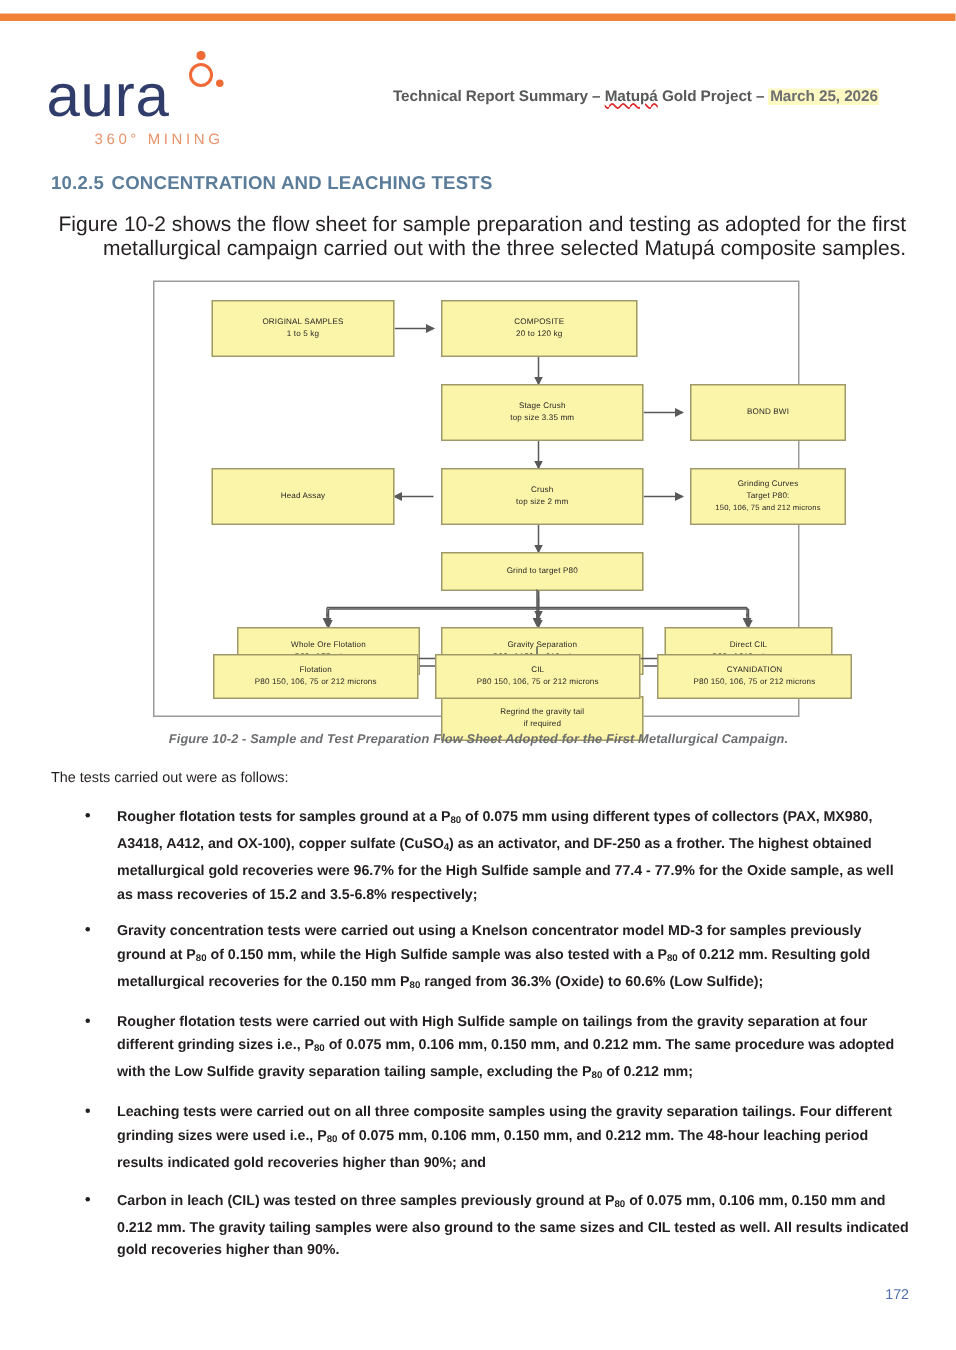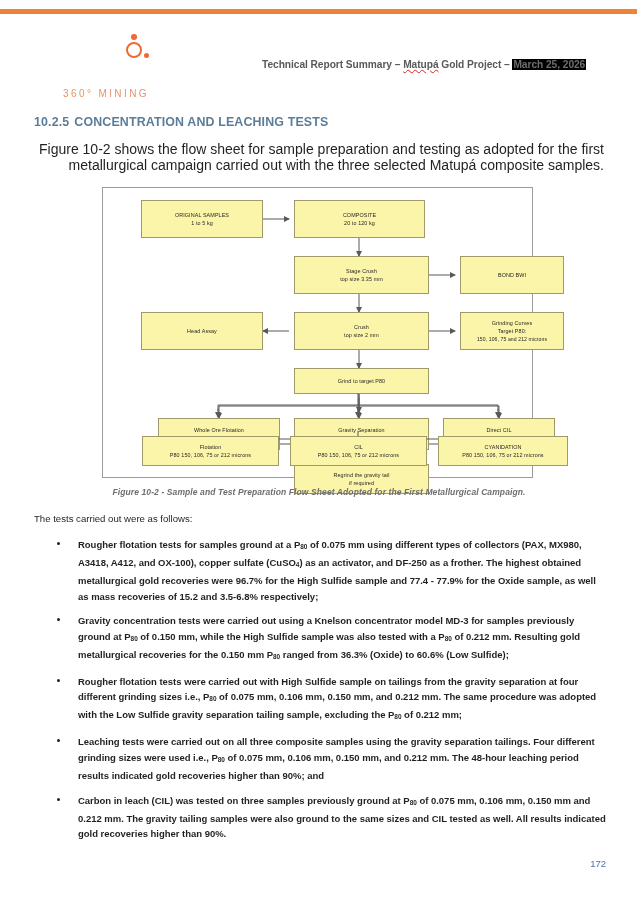--- a/index.html
+++ b/index.html
@@ -81,21 +81,21 @@
     letter-spacing: -0.05px;
   }
   .misspelled {
     text-decoration: underline;
     text-decoration-color: #e02020;
     text-decoration-style: wavy;
     text-decoration-thickness: 1px;
     text-underline-offset: 1px;
   }
   .highlighted {
-    background: #000000;
+    background: #fef9c3;
     color: #6d6e70;
     padding: 0 1px;
   }
 
   
   .section-heading {
     position: absolute;
     left: 34px; top: 115px;
     font-size: 12.4px;
     color: #5b7d99;
@@ -196,20 +196,21 @@
     color: #4f6fae;
   }
 </style>
 </head>
 <body>
 
 <div class="top-rule"></div>
 
 <div class="header-band">
   <div class="logo-block">
+    <div class="logo-word">aura</div>
     <div class="logo-dot-ring"></div>
     <div class="logo-dot-top"></div>
     <div class="logo-dot-small"></div>
     <div class="logo-tag">360° MINING</div>
   </div>
 
   <div class="header-title">
     <span>Technical Report Summary – </span><span class="misspelled">Matupá</span><span> Gold Project – </span><span class="highlighted">March 25, 2026</span>
   </div>
 </div>

